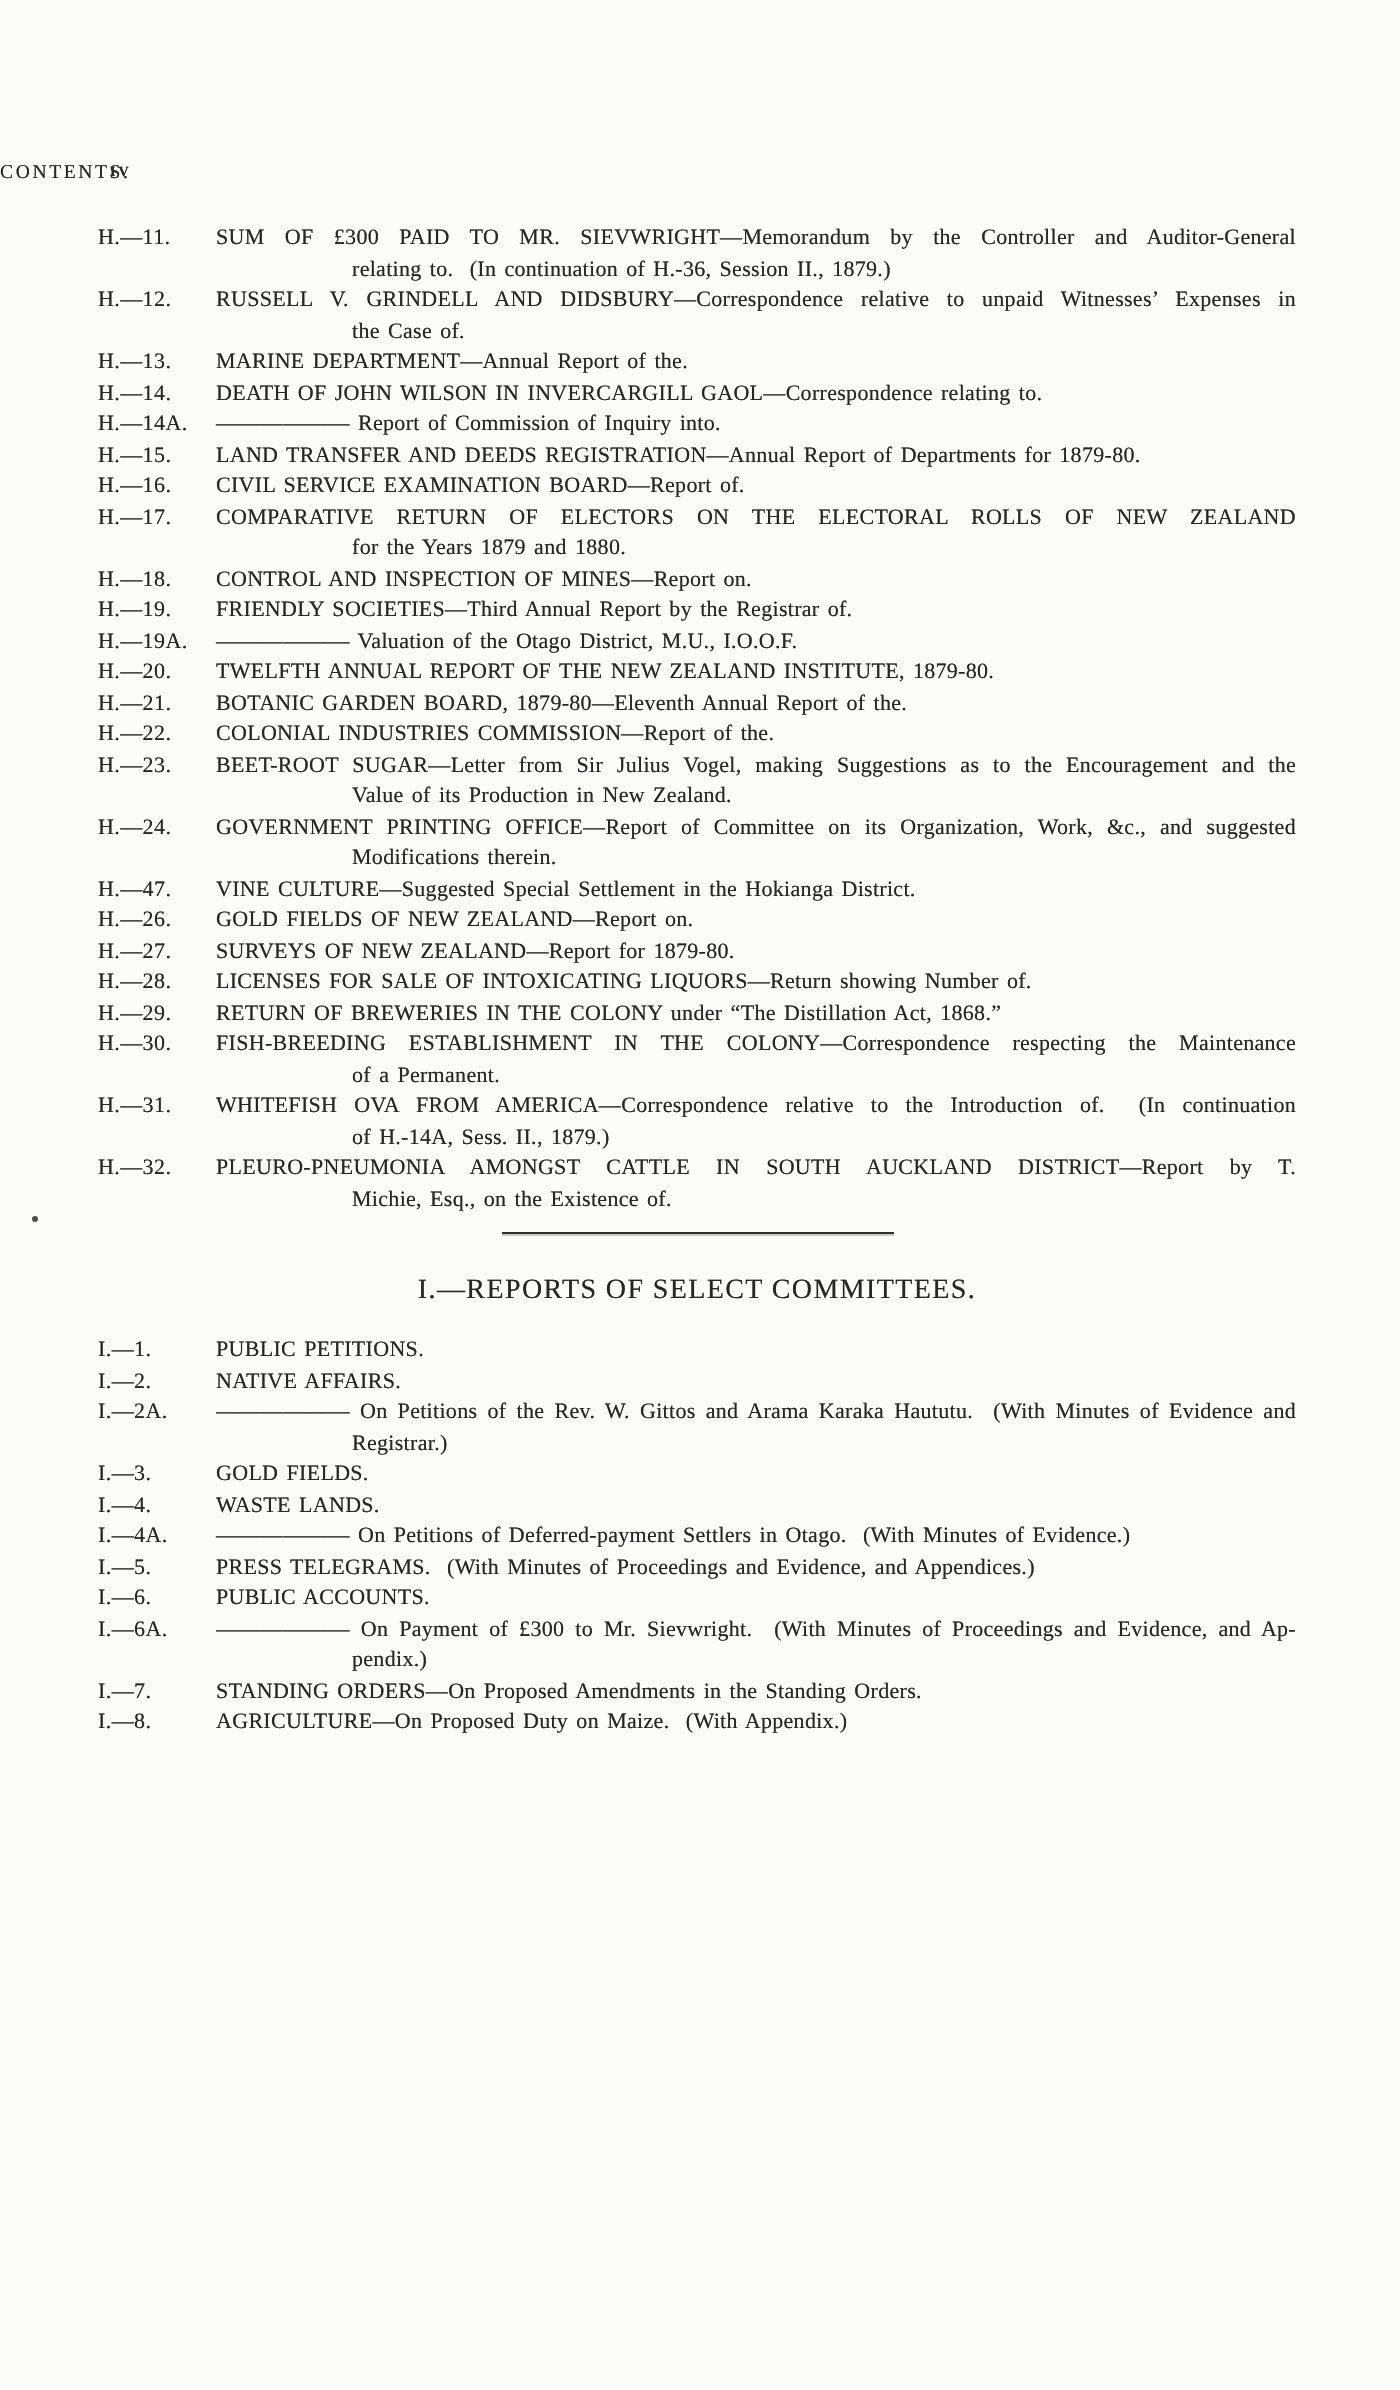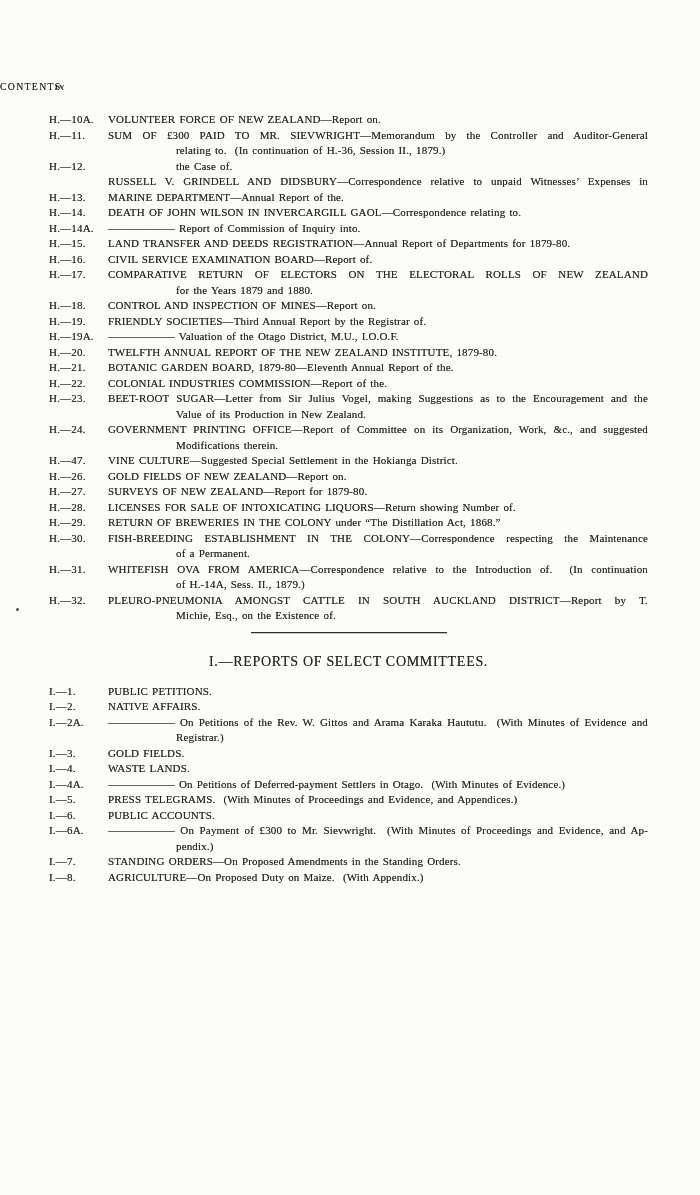--- a/index.html
+++ b/index.html
@@ -54,37 +54,31 @@
 <body style="background: rgb(252, 252, 250); color: rgb(39, 39, 39);">
 
 <div class="page">
   <span class="pagenum">iv</span>
   <div class="header-title">CONTENTS.</div>
   <div class="content" id="sections-root">
       <section class="section">
 
     <div class="entries">
           <div class="entry">
-    <span class="entry-id">H.—10A.</span>
-    <span class="entry-text">
-              <span class="line">VOLUNTEER FORCE OF NEW ZEALAND—Report on.</span>
-            </span>
-  </div>
-          <div class="entry">
     <span class="entry-id">H.—11.</span>
     <span class="entry-text">
               <span class="line justify">SUM OF £300 PAID TO MR. SIEVWRIGHT—Memorandum by the Controller and Auditor-General</span>
               <span class="line cont">relating to.&nbsp; (In continuation of H.-36, Session II., 1879.)</span>
             </span>
   </div>
           <div class="entry">
     <span class="entry-id">H.—12.</span>
     <span class="entry-text">
+              <span class="line justify">RUSSELL V. GRINDELL AND DIDSBURY—Correspondence relative to unpaid Witnesses’ Expenses in</span>
               <span class="line cont">the Case of.</span>
-              <span class="line justify">RUSSELL V. GRINDELL AND DIDSBURY—Correspondence relative to unpaid Witnesses’ Expenses in</span>
             </span>
   </div>
           <div class="entry">
     <span class="entry-id">H.—13.</span>
     <span class="entry-text">
               <span class="line">MARINE DEPARTMENT—Annual Report of the.</span>
             </span>
   </div>
           <div class="entry">
     <span class="entry-id">H.—14.</span>

